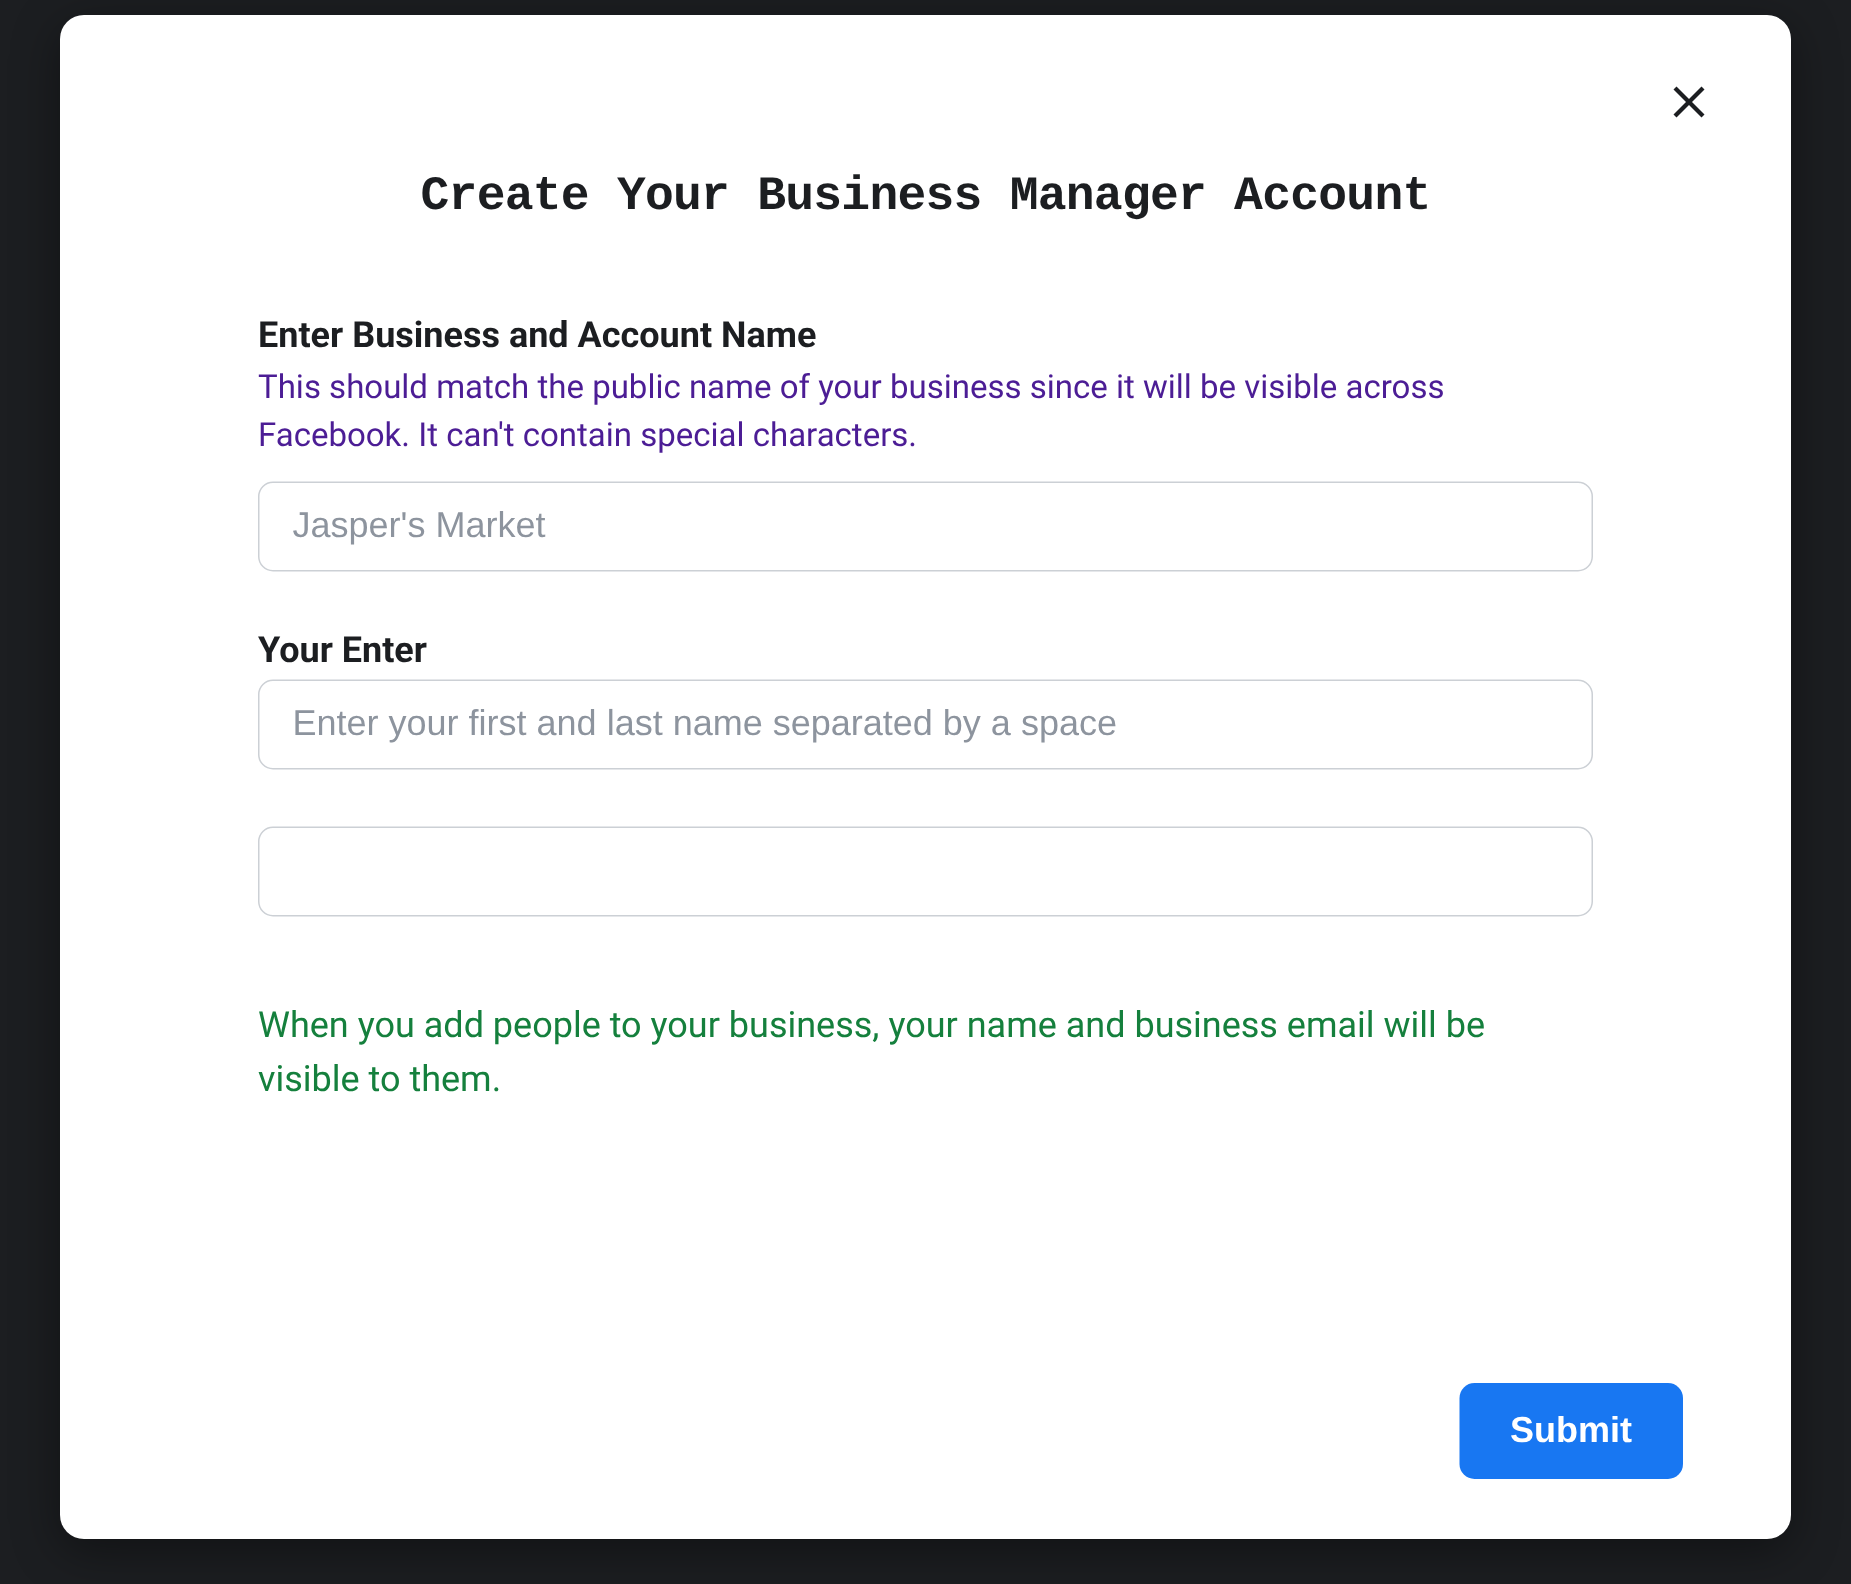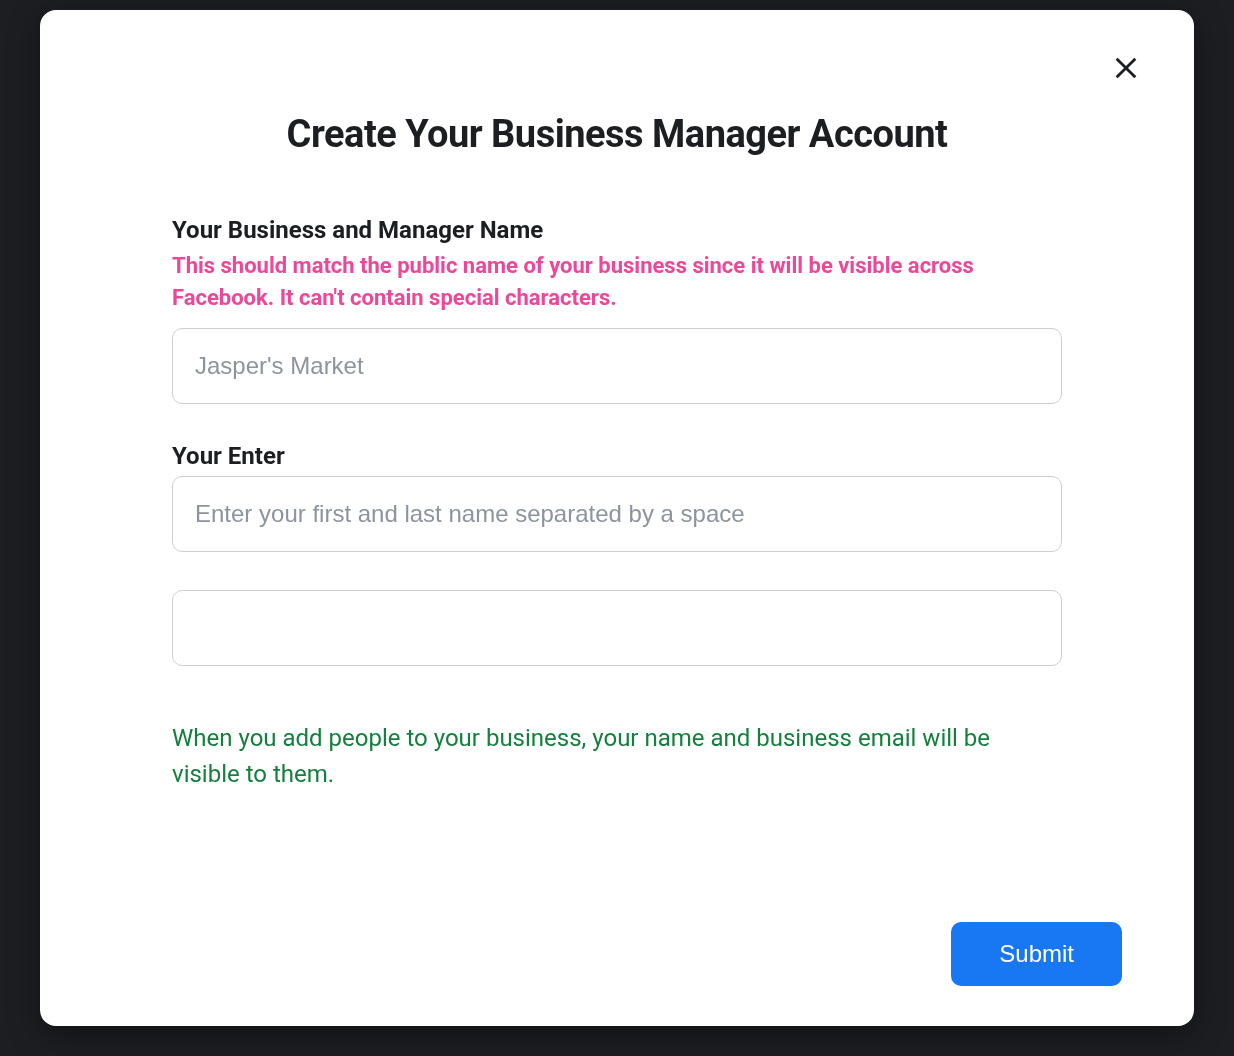--- a/index.html
+++ b/index.html
@@ -33,48 +33,49 @@
     background: transparent;
     border: none;
     cursor: pointer;
     display: flex;
     align-items: center;
     justify-content: center;
   }
   .close-btn svg { width: 28px; height: 28px; stroke: #1c1e21; stroke-width: 2.4; }
   .modal-title {
     text-align: center;
-    font-size: 38px;
+    font-size: 32px;
     font-weight: 700;
     color: #1c1e21;
     margin-top: 62px;
     margin-bottom: 60px;
     letter-spacing: -0.5px;
+    font-family: Liberation Mono, monospace;
   }
   .form-area {
     padding: 0 72px;
     flex: 1;
   }
   .field-group { margin-bottom: 38px; }
   .field-label {
     font-size: 24px;
     font-weight: 700;
     color: #1c1e21;
     margin-bottom: 6px;
   }
   .field-desc {
     font-size: 22px;
-    font-weight: 700;
-    color: #ec4899;
+    font-weight: 400;
+    color: #4c1d95;
     line-height: 1.45;
     margin-bottom: 14px;
   }
   .text-input {
     width: 100%;
-    height: 76px;
+    height: 60px;
     border: 1.5px solid #ccd0d5;
     border-radius: 10px;
     padding: 0 22px;
     font-size: 24px;
     color: #1c1e21;
     background: #fff;
   }
   .text-input::placeholder { color: #8d949e; }
   .info-note {
     font-size: 24px;
@@ -87,43 +88,43 @@
     justify-content: flex-end;
     padding-right: 12px;
     padding-bottom: 0;
   }
   .submit-btn {
     background: #1877f2;
     color: #fff;
     border: none;
     border-radius: 10px;
     font-size: 24px;
-    font-weight: 400;
-    padding: 18px 48px;
+    font-weight: 700;
+    padding: 18px 34px;
     cursor: pointer;
   }
 </style>
 </head>
 <body>
 
 <div class="modal">
 
   <button class="close-btn">
     <svg viewBox="0 0 24 24" fill="none">
       <line x1="4" y1="4" x2="20" y2="20"></line>
       <line x1="20" y1="4" x2="4" y2="20"></line>
     </svg>
   </button>
 
   <h1 class="modal-title">Create Your Business Manager Account</h1>
 
   <div class="form-area">
 
     <div class="field-group">
-      <div class="field-label">Your Business and Manager Name</div>
+      <div class="field-label">Enter Business and Account Name</div>
       <div class="field-desc">This should match the public name of your business since it will be visible across Facebook. It can't contain special characters.</div>
       <input type="text" class="text-input" placeholder="Jasper's Market" style="">
     </div>
 
     <div class="field-group">
       <div class="field-label">Your Enter</div>
       <input type="text" class="text-input" placeholder="Enter your first and last name separated by a space" style="">
     </div>
 
     <div class="field-group">

